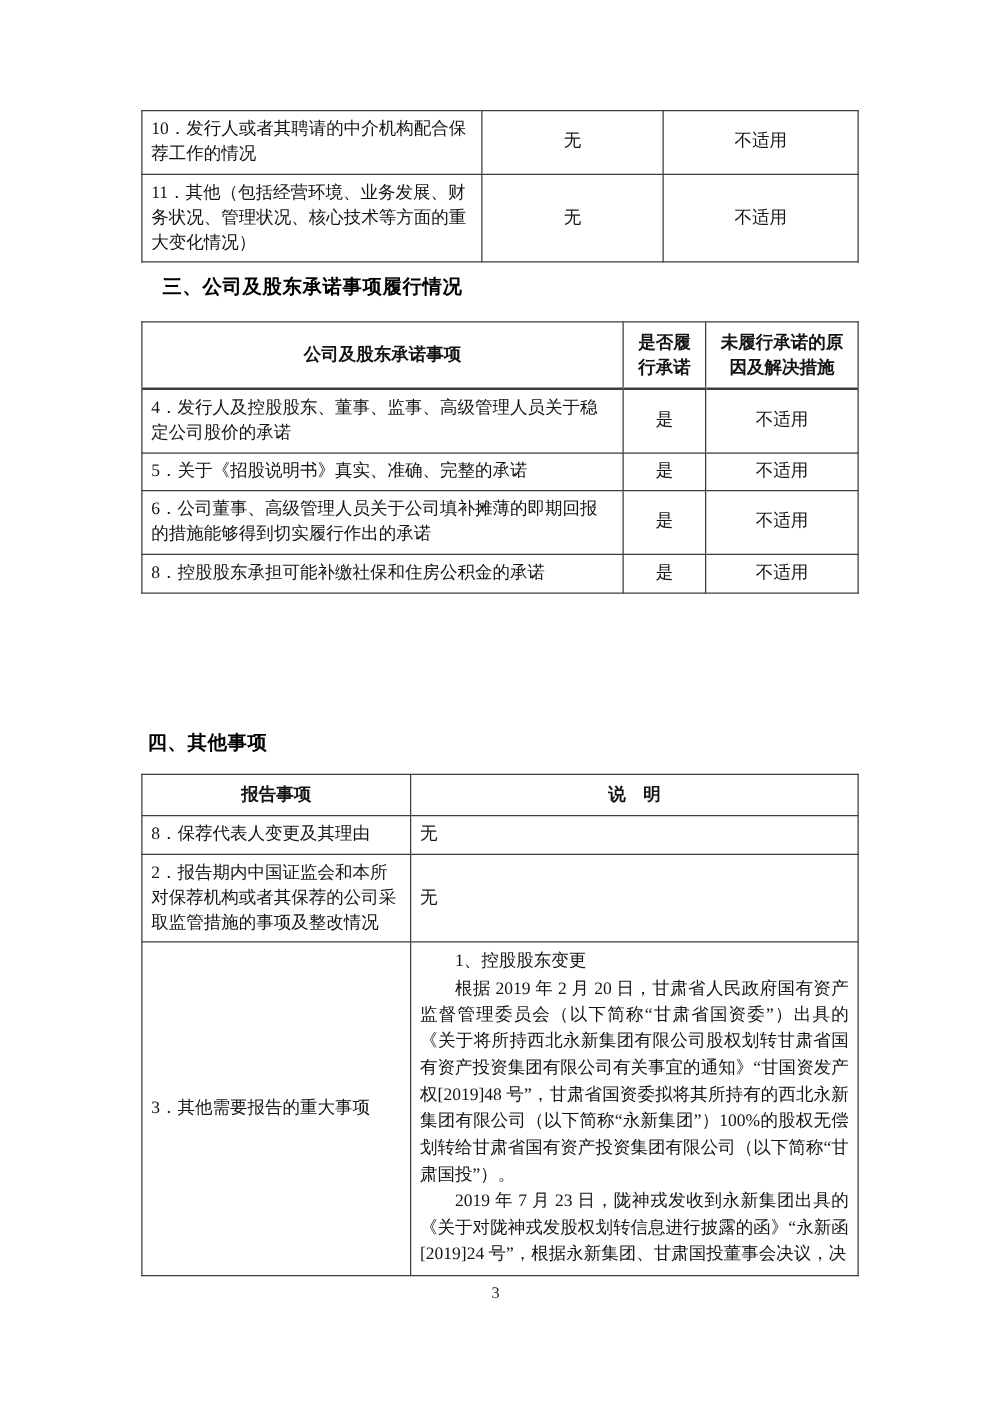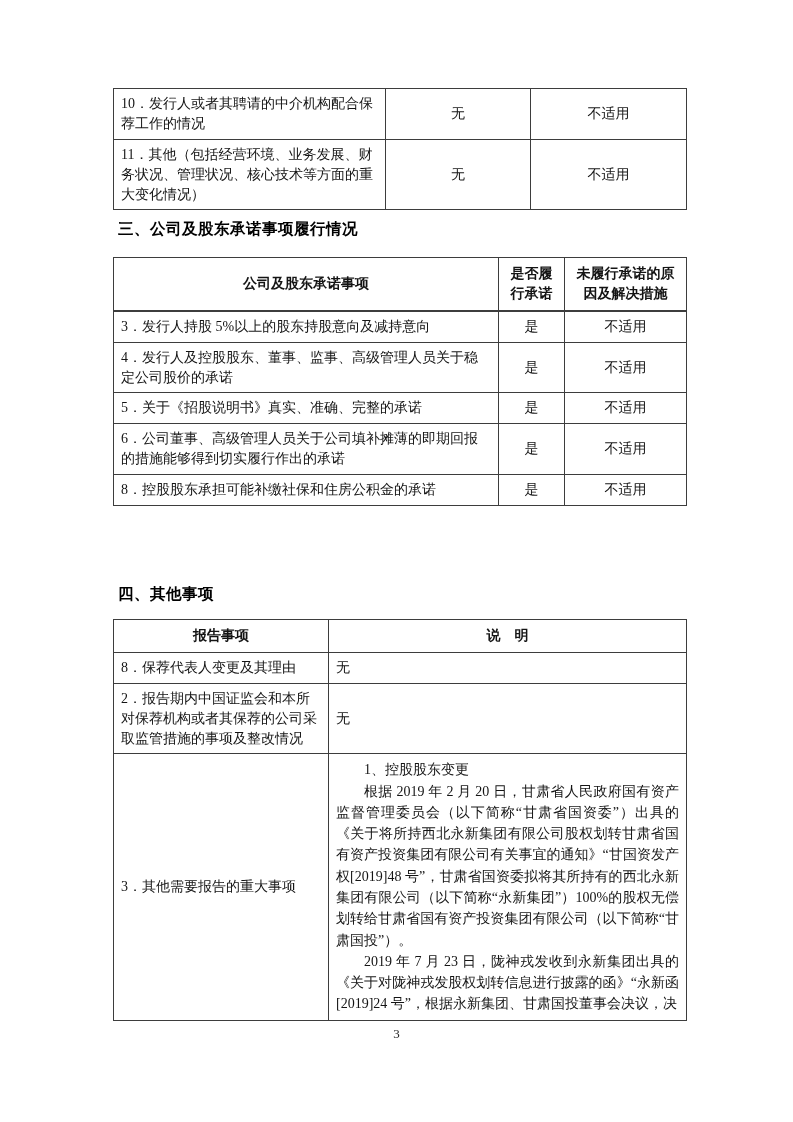--- a/index.html
+++ b/index.html
@@ -42,21 +42,21 @@
   .section-heading {
     position: absolute;
     left: 118px;
     font-family: "Liberation Sans", "DejaVu Sans", sans-serif;
     font-weight: bold;
     font-size: 15.5px;
     color: #000000;
     letter-spacing: 0.5px;
   }
   #carryover-table { top: 88px; }
-  #section3-heading { top: 219px; }
+  #section3-heading { top: 219px; margin-left: 12px; }
   #commitments-table { top: 257px; }
   #section4-heading { top: 584px; text-align: right; }
   #other-items-table { top: 619px; padding-left: 48px; }
   .desc-cell { vertical-align: top; padding: 8px 10px; }
   .desc-cell p {
     font-size: 14px;
     line-height: 1.52;
     text-indent: 2em;
     text-align: justify;
     margin: 0;
@@ -141,25 +141,20 @@
         <col style="width:122px">
       </colgroup>
     <thead>
       <tr>
         <th>公司及股东承诺事项</th>
         <th>是否履行承诺</th>
         <th>未履行承诺的原因及解决措施</th>
       </tr>
     </thead>
     <tbody>
-      <tr>
-        <td class="cell-left">3．发行人持股 5%以上的股东持股意向及减持意向</td>
-        <td class="cell-center">是</td>
-        <td class="cell-center">不适用</td>
-      </tr>
       <tr>
         <td class="cell-left">4．发行人及控股股东、董事、监事、高级管理人员关于稳定公司股价的承诺</td>
         <td class="cell-center">是</td>
         <td class="cell-center">不适用</td>
       </tr>
       <tr>
         <td class="cell-left">5．关于《招股说明书》真实、准确、完整的承诺</td>
         <td class="cell-center">是</td>
         <td class="cell-center">不适用</td>
       </tr>

